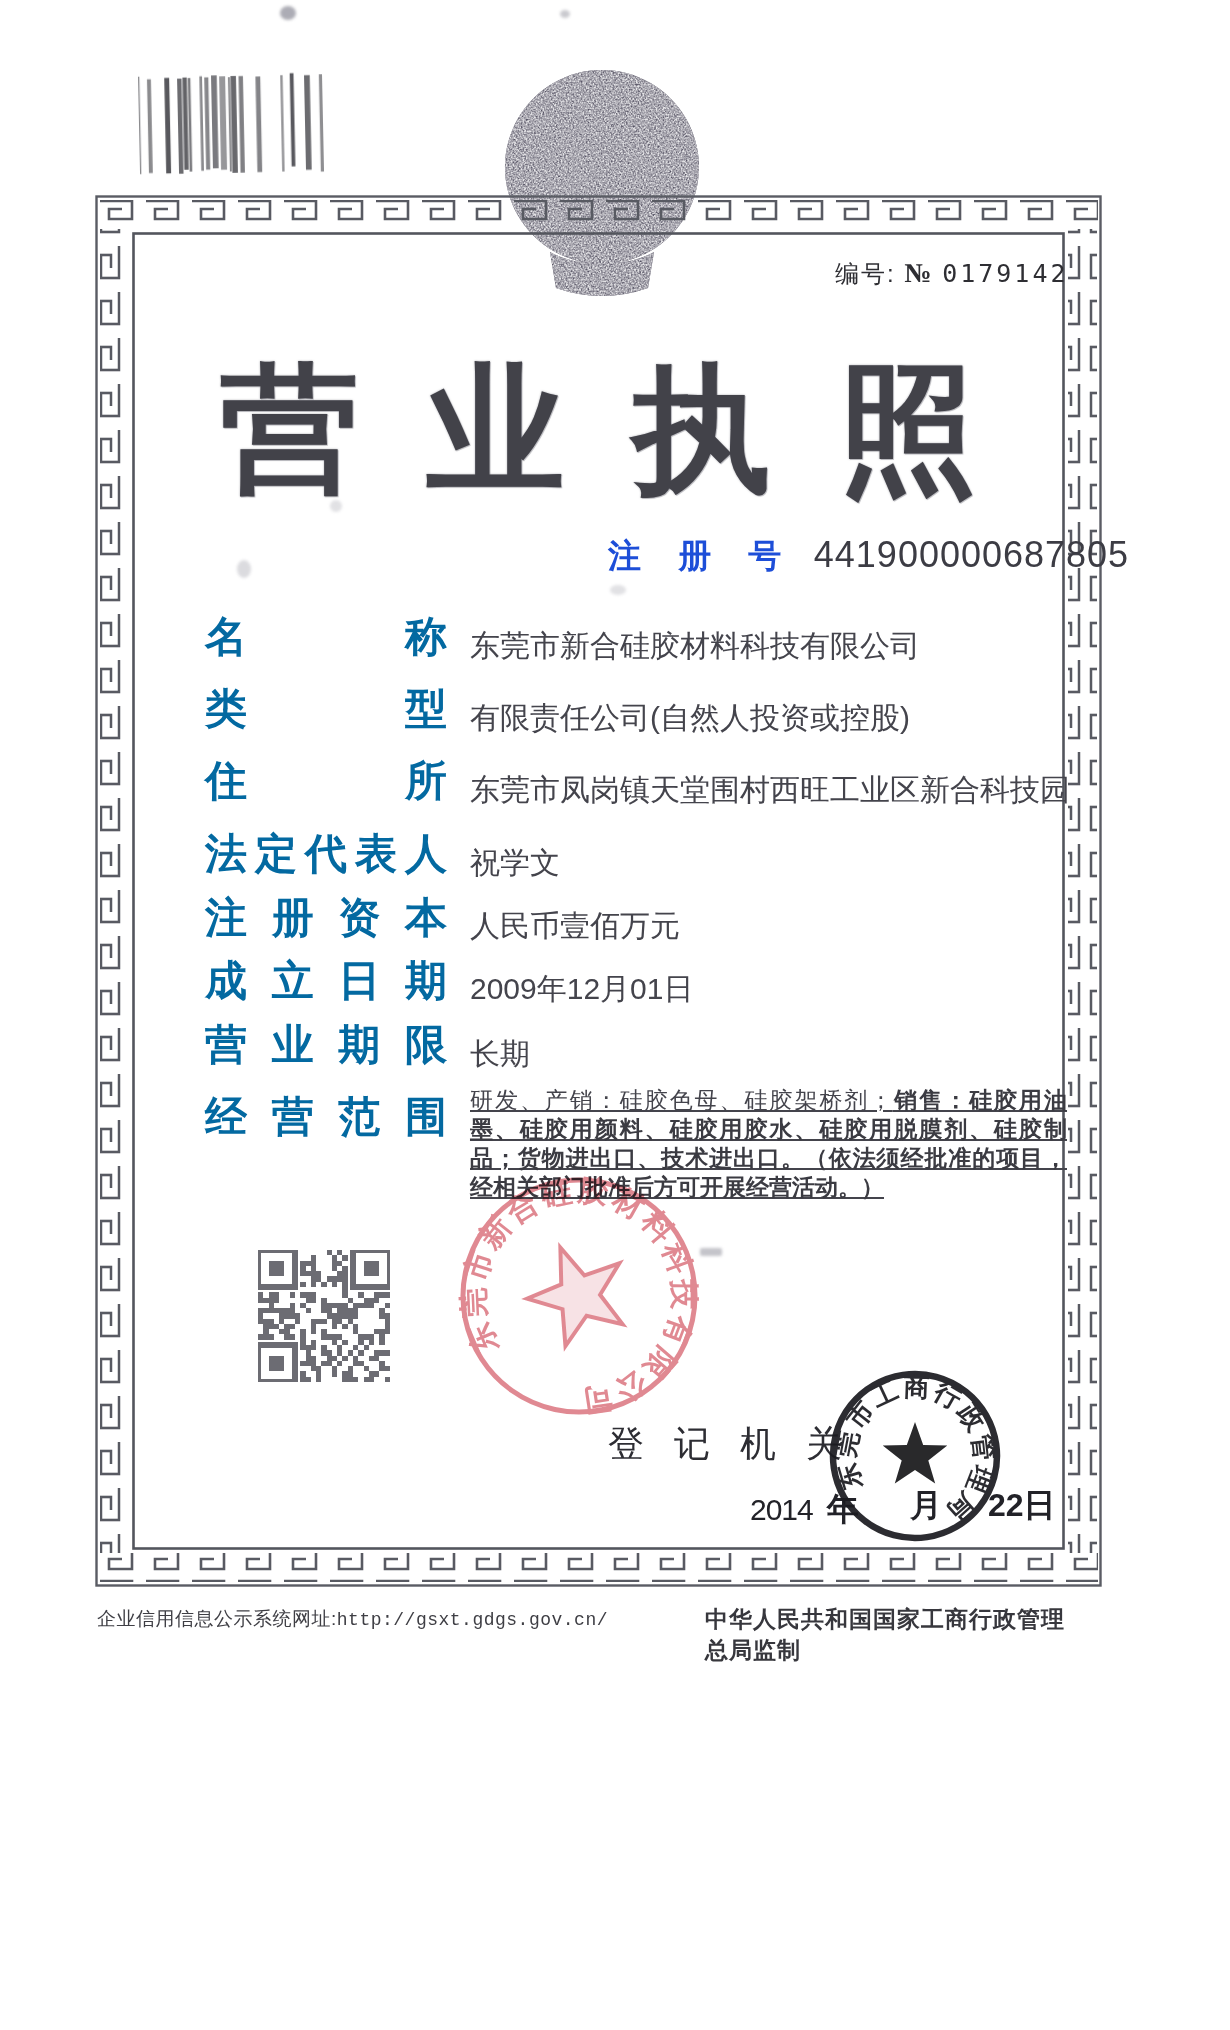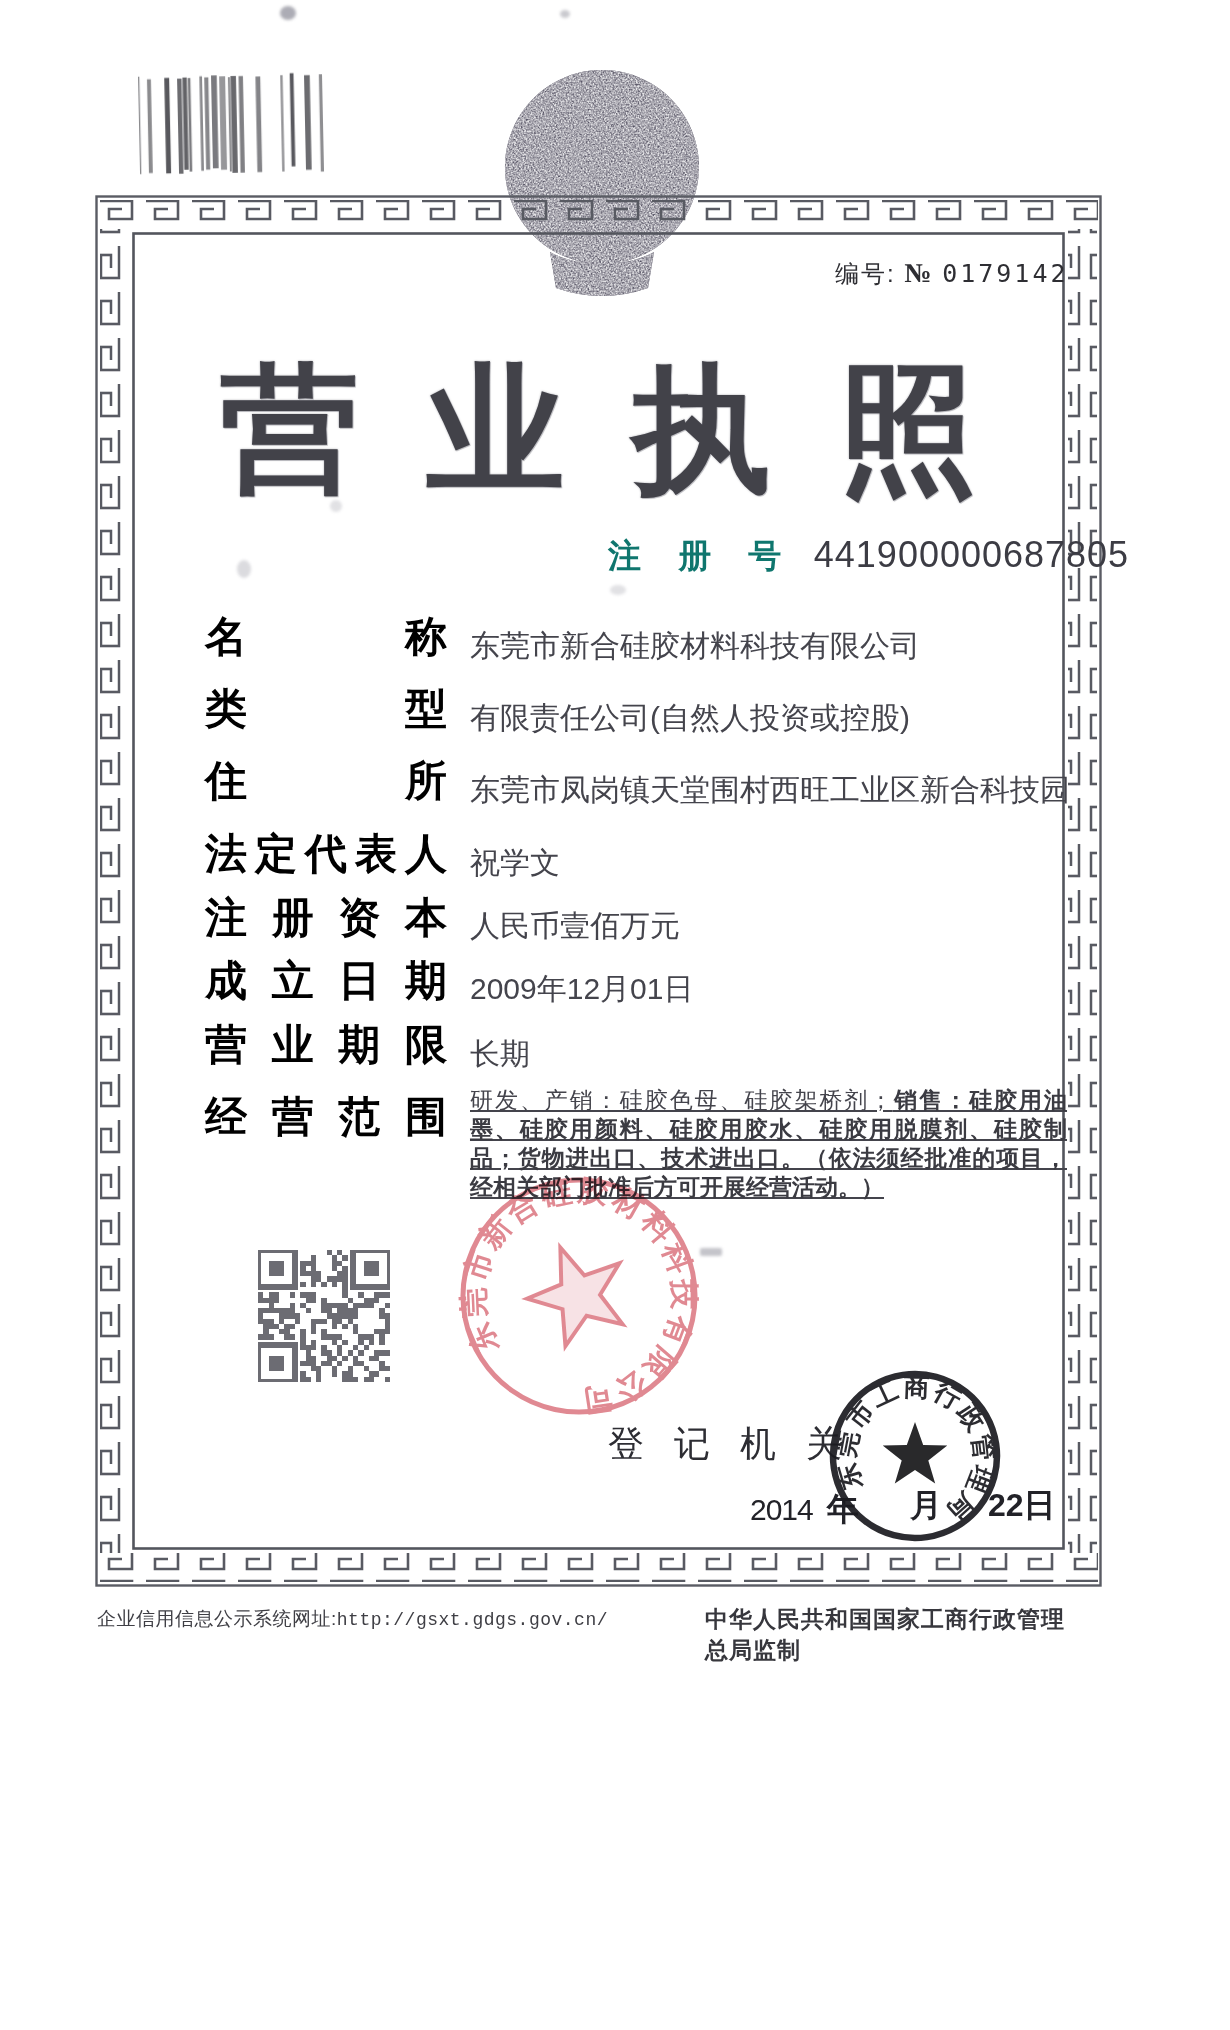--- a/index.html
+++ b/index.html
@@ -18,25 +18,25 @@
   #serial .num{font-family:"DejaVu Sans Mono",monospace;font-size:25px;letter-spacing:3px;}
 
   
   #title{left:95px;top:338px;width:1007px;text-align:center;font-size:138px;font-weight:700;
          color:#45454c;letter-spacing:68px;text-indent:68px;white-space:nowrap;
          text-shadow:0 0 2px rgba(70,70,80,.55), 1px 1px 0 rgba(120,120,130,.35);
          filter:contrast(1.05) blur(.3px);}
 
   
   #regno{left:608px;top:534px;white-space:nowrap;}
-  #regno .lbl{font-size:33px;font-weight:700;letter-spacing:14px;color:#0f766e;}
+  #regno .lbl{font-size:33px;font-weight:700;letter-spacing:14px;color:#1d4ed8;}
   #regno .val{font-size:36px;color:#3c3c44;letter-spacing:1px;margin-left:14px;font-weight:500;}
 
   
-  .flabel{position:absolute;left:205px;width:242px;font-size:42px;font-weight:600;color:#000000;
+  .flabel{position:absolute;left:205px;width:242px;font-size:42px;font-weight:600;color:#0369a1;
           text-align:justify;text-align-last:justify;line-height:1;filter:blur(.2px);}
   .fvalue{position:absolute;left:470px;font-size:30px;font-weight:500;color:#44444c;line-height:1.2;
           white-space:nowrap;filter:blur(.2px);}
   #scope-value{width:597px;font-size:23px;line-height:29px;white-space:normal;text-align:justify;text-decoration:underline;}
   #scope-value .b{font-weight:700;color:#3b3b42;}
 
   
   #qr{left:258px;top:1250px;width:132px;height:132px;filter:blur(.3px);opacity:.82;}
   #company-seal{left:449px;top:1166px;width:260px;height:260px;mix-blend-mode:multiply;opacity:.88;}
   #registry-seal{left:815px;top:1356px;width:200px;height:200px;opacity:.92;}

